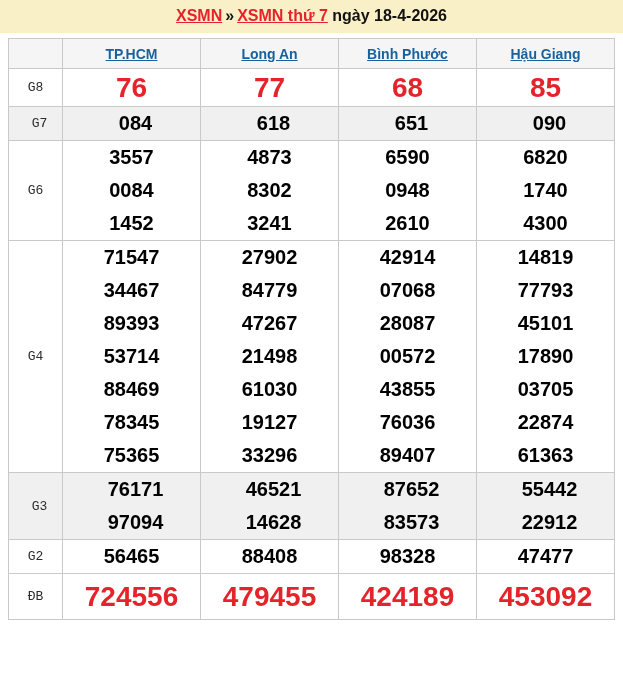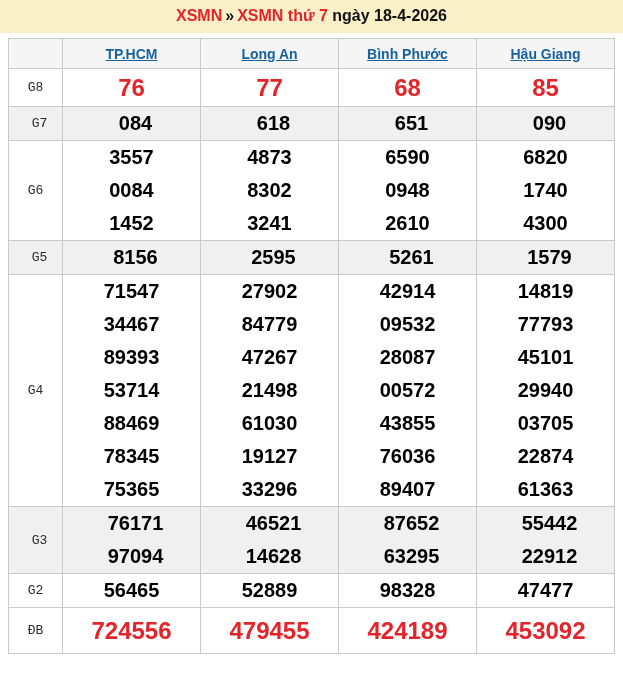--- a/index.html
+++ b/index.html
@@ -26,20 +26,21 @@
     width: 100%;
     background: var(--yellow-band);
     text-align: center;
     padding: 7px 0 8px 0;
     font-size: 16px;
     font-weight: bold;
     color: #111111;
   }
   .top-band a {
     color: var(--accent-red);
+    text-decoration: underline;
     cursor: pointer;
   }
   .sep { padding: 0 3px; }
   table.results {
     width: 607px;
     margin: 5px 8px 0 8px;
     border-collapse: collapse;
     table-layout: fixed;
   }
   table.results td, table.results th {
@@ -68,21 +69,21 @@
     font-family: Liberation Mono, monospace;
   }
   .num {
     font-size: 20px;
     font-weight: bold;
     color: #000000;
     line-height: 33px;
     white-space: nowrap;
   }
   tr.alt td { background: var(--alt-row); padding-left: 8px; }
-  tr.row-big .num { font-size: 24px; color: var(--accent-red); }
+  tr.row-big .num { font-size: 28px; color: var(--accent-red); }
   tr.row-g8 .num { line-height: 37px; }
   tr.row-db .num { line-height: 45px; }
 </style>
 </head>
 <body>
 
 <div class="page">
 
   <div class="top-band">
     <a>XSMN</a><span class="sep">»</span><a>XSMN thứ 7</a>
@@ -161,35 +162,20 @@
             <div class="num">6590</div>
             <div class="num">0948</div>
             <div class="num">2610</div>
           </td>
           <td>
             <div class="num">6820</div>
             <div class="num">1740</div>
             <div class="num">4300</div>
           </td>
         </tr>
-        <tr class="alt ">
-          <td class="label-cell">G5</td>
-          <td>
-            <div class="num">8156</div>
-          </td>
-          <td>
-            <div class="num">2595</div>
-          </td>
-          <td>
-            <div class="num">5261</div>
-          </td>
-          <td>
-            <div class="num">1579</div>
-          </td>
-        </tr>
         <tr class="">
           <td class="label-cell">G4</td>
           <td>
             <div class="num">71547</div>
             <div class="num">34467</div>
             <div class="num">89393</div>
             <div class="num">53714</div>
             <div class="num">88469</div>
             <div class="num">78345</div>
             <div class="num">75365</div>
@@ -198,63 +184,63 @@
             <div class="num">27902</div>
             <div class="num">84779</div>
             <div class="num">47267</div>
             <div class="num">21498</div>
             <div class="num">61030</div>
             <div class="num">19127</div>
             <div class="num">33296</div>
           </td>
           <td>
             <div class="num">42914</div>
-            <div class="num">09532</div>
+            <div class="num">07068</div>
             <div class="num">28087</div>
             <div class="num">00572</div>
             <div class="num">43855</div>
             <div class="num">76036</div>
             <div class="num">89407</div>
           </td>
           <td>
             <div class="num">14819</div>
             <div class="num">77793</div>
             <div class="num">45101</div>
-            <div class="num">29940</div>
+            <div class="num">17890</div>
             <div class="num">03705</div>
             <div class="num">22874</div>
             <div class="num">61363</div>
           </td>
         </tr>
         <tr class="alt ">
           <td class="label-cell">G3</td>
           <td>
             <div class="num">76171</div>
             <div class="num">97094</div>
           </td>
           <td>
             <div class="num">46521</div>
             <div class="num">14628</div>
           </td>
           <td>
             <div class="num">87652</div>
-            <div class="num">63295</div>
+            <div class="num">83573</div>
           </td>
           <td>
             <div class="num">55442</div>
             <div class="num">22912</div>
           </td>
         </tr>
         <tr class="">
           <td class="label-cell">G2</td>
           <td>
             <div class="num">56465</div>
           </td>
           <td>
-            <div class="num">52889</div>
+            <div class="num">88408</div>
           </td>
           <td>
             <div class="num">98328</div>
           </td>
           <td>
             <div class="num">47477</div>
           </td>
         </tr>
         <tr class="row-big row-db ">
           <td class="label-cell">ĐB</td>

